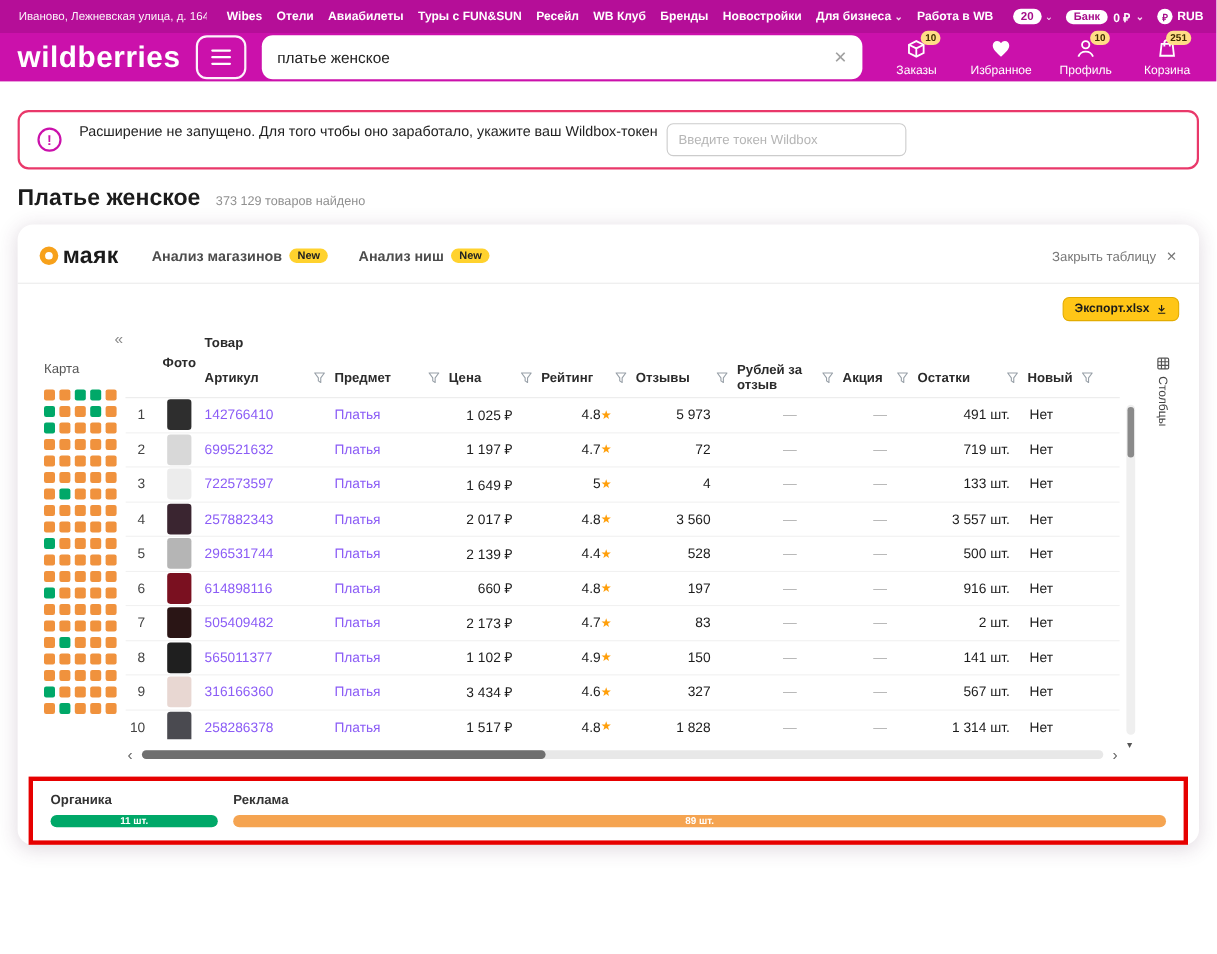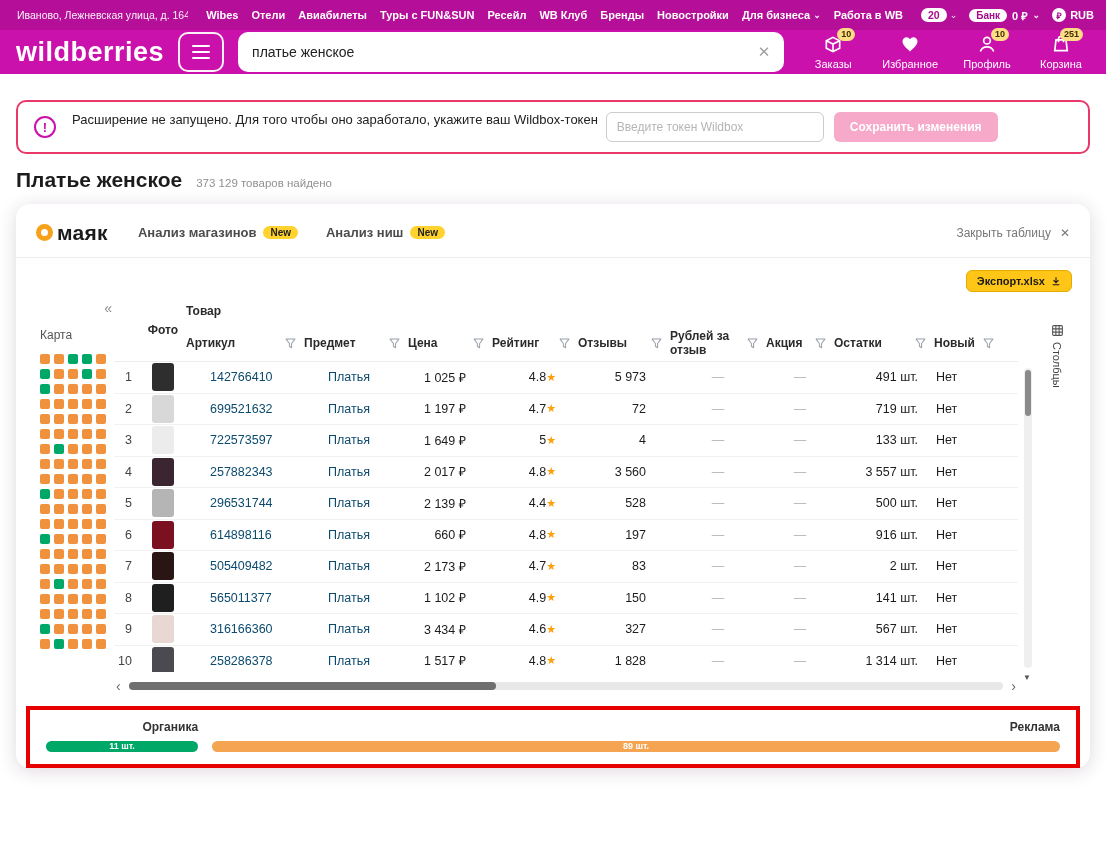--- a/index.html
+++ b/index.html
@@ -115,21 +115,21 @@
   .th-group { align-items:flex-start; padding-top:6px; }
   .th-col { justify-content:space-between; padding-right:8px; gap:8px; }
   .funnel { flex-shrink:0; cursor:pointer; }
 
   .tbody { height:310px; overflow:hidden; }
   .trow { height:31.5px; align-items:center; border-bottom:1px solid #f1f1f1; font-size:12.5px; }
   .cell { display:flex; align-items:center; }
   .c-num { justify-content:flex-end; padding-right:8px; color:#444; }
   .c-photo { justify-content:center; }
   .thumb { width:22px; height:28px; border-radius:3px; display:block; cursor:pointer; }
-  .c-article, .c-subject { color:#0c4a6e; cursor:pointer;margin-left:24px; }
+  .c-article, .c-subject { color:#8b5cf6; cursor:pointer; }
   .c-price { justify-content:flex-end; padding-right:26px; color:#1c1c1c; }
   .c-rating { justify-content:flex-end; padding-right:22px; color:#1c1c1c; gap:0; }
   .star { color:#ff9f0a; font-size:11px; }
   .c-reviews { justify-content:flex-end; padding-right:24px; color:#1c1c1c; }
   .c-dash, .c-dash2 { justify-content:center; color:#b3b3b3; }
   .c-stock { justify-content:flex-end; padding-right:16px; color:#1c1c1c; }
   .c-new { color:#1c1c1c; padding-left:2px; }
 
   .hscroll { display:flex; align-items:center; gap:8px; margin:6px 2px 4px; height:16px; }
   .hs-arrow { color:#666; font-size:14px; line-height:12px; cursor:pointer; }
@@ -143,21 +143,21 @@
     border-radius:3px; cursor:grab; }
   .vs-arrow { position:absolute; bottom:-14px; left:-1px; font-size:8px; color:#555; cursor:pointer; }
 
   .cols-widget { width:42px; flex-shrink:0; margin-top:26px; display:flex; flex-direction:column;
     align-items:center; gap:5px; cursor:pointer; }
   .cols-label { writing-mode:vertical-rl; font-size:11px; color:#444; }
 
   
   .legend-annotation { margin:8px 10px 12px; border:4px solid #e60000; padding:10px 16px 12px; }
   .legend { display:flex; gap:14px; }
-  .leg-col { display:flex; flex-direction:column; gap:7px;text-align:right; }
+  .leg-col { display:flex; flex-direction:column; gap:7px; }
   .leg-organic { width:15%; }
   .leg-ads { flex:1; }
   .leg-label { font-size:12px; font-weight:700; color:#333; }
   .leg-bar { height:11px; border-radius:6px; color:#fff; font-size:9px; font-weight:700;
     display:flex; align-items:center; justify-content:center; line-height:11px; }
   .bar-green { background:#00a868; }
   .bar-orange { background:#f5a451; }
 </style>
 </head>
 <body>
@@ -244,21 +244,20 @@
     </div>
   </div>
 </header>
 
 <section class="token-banner">
   <div class="warn-icon">!</div>
   <div class="tb-body">
     <p class="tb-msg">Расширение не запущено. Для того чтобы оно заработало, укажите ваш Wildbox-токен</p>
     <div class="tb-row">
       <input type="text" placeholder="Введите токен Wildbox" style="">
-      <button class="save-btn">Сохранить изменения</button>
     </div>
   </div>
 </section>
 
 <div class="page-head">
   <h1 class="page-title">Платье женское</h1>
   <span class="page-count">373 129 товаров найдено</span>
 </div>
 
 <section class="mayak-card">

